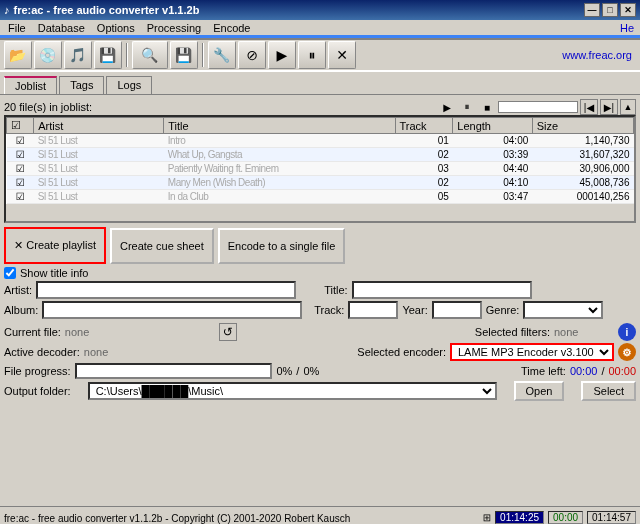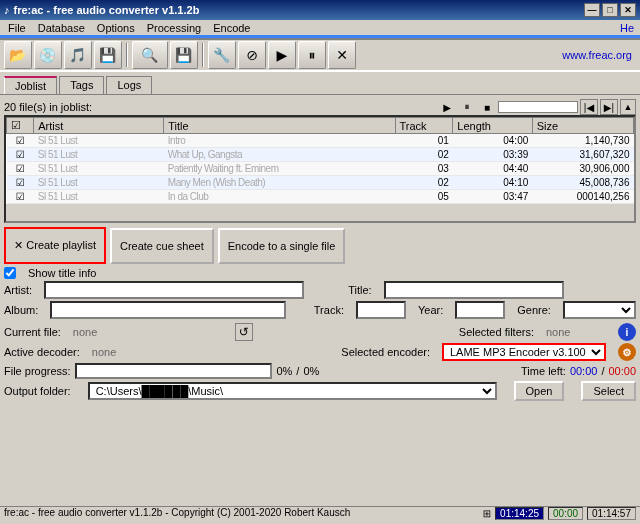--- a/index.html
+++ b/index.html
@@ -211,21 +211,21 @@
       font-size: 11px;
       display: flex; align-items: center; gap: 2px;
     }
     .action-btn.highlighted {
       border: 2px solid #ff0000;
     }
     .info-row {
       display: flex;
       align-items: center;
       margin: 2px 0;
-      gap: 12px;
+      gap: 4px;
     }
     .info-label {
       font-size: 11px;
       white-space: nowrap;
     }
     .info-input {
       height: 18px;
       border: 2px inset #808080;
       background: #fff;
       font-size: 11px;
@@ -302,21 +302,21 @@
     
     .status-bar {
       position: absolute;
       bottom: 0;
       left: 0;
       right: 0;
       height: 18px;
       background: #d4d0c8;
       border-top: 1px solid #808080;
       display: flex;
-      align-items: flex-start;
+      align-items: flex-end;
       padding: 0 4px;
       font-size: 10px;
       margin-top: 48px;
     }
     .status-left { flex: 1; }
     .status-right {
       display: flex;
       align-items: center;
       gap: 4px;
     }

